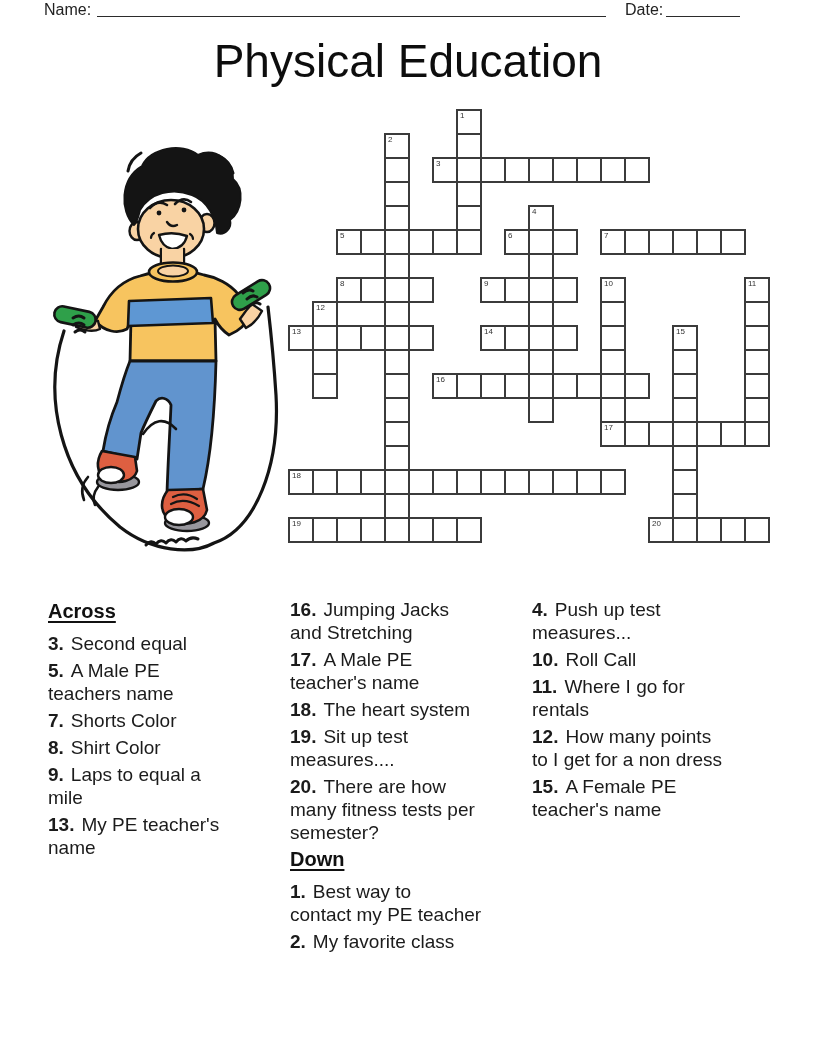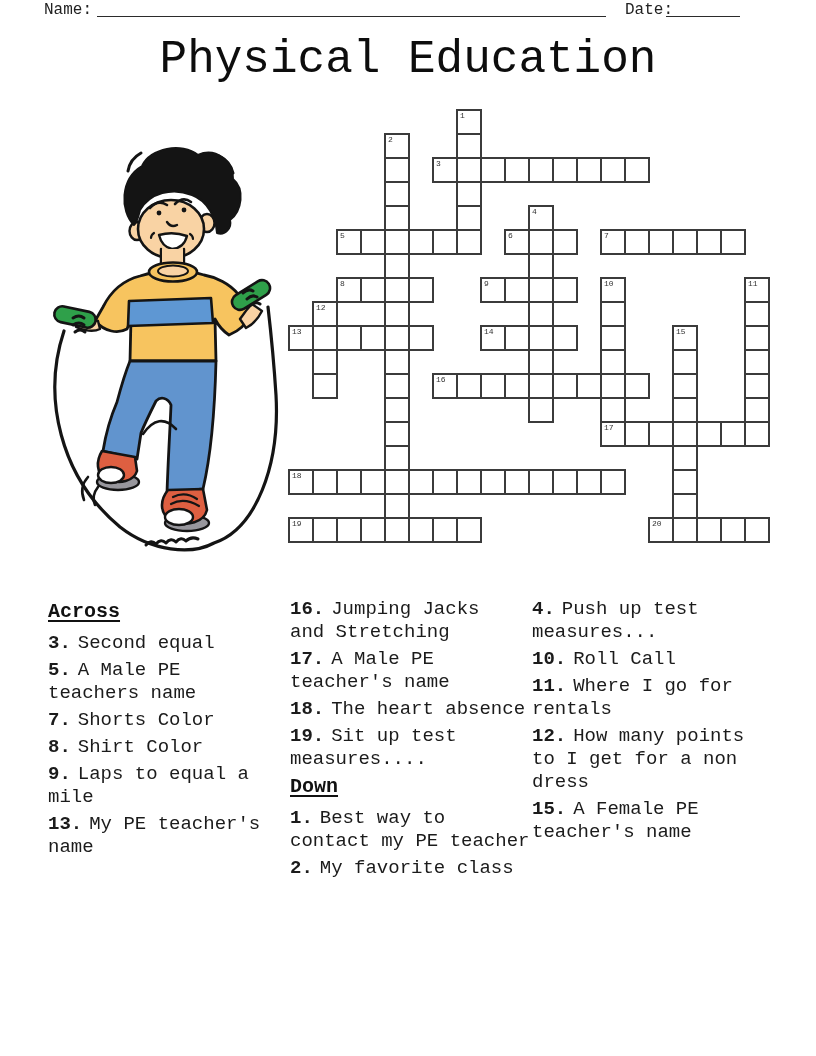--- a/index.html
+++ b/index.html
@@ -1,17 +1,17 @@
 <!DOCTYPE html>
 <html><head>
 <meta charset="utf-8">
 <style>
   html,body{margin:0;padding:0;background:#fff;}
   .page{position:relative;width:816px;height:1056px;background:#ffffff;overflow:hidden;
-        font-family:Liberation Mono, monospace;color:#1a1a1a;}
+        font-family:Liberation Sans, sans-serif;color:#1a1a1a;}
 
   
   .hdr-label{position:absolute;top:1px;font-size:16px;color:#222;}
   .name-label{left:44px;}
   .date-label{left:625px;}
   .write-line{position:absolute;top:3px;height:13px;border-bottom:1.6px solid #2b2b2b;}
   .name-line{left:97px;width:509px;}
   .date-line{left:666px;width:74px;}
 
   
@@ -288,23 +288,26 @@
       <div class="clue"><span class="clue-num">9.</span><span class="clue-text">Laps to equal a
 mile</span></div>
       <div class="clue"><span class="clue-num">13.</span><span class="clue-text">My PE teacher's
 name</span></div>
     </div>
   <div class="clue-col clue-col-2">
       <div class="clue"><span class="clue-num">16.</span><span class="clue-text">Jumping Jacks
 and Stretching</span></div>
       <div class="clue"><span class="clue-num">17.</span><span class="clue-text">A Male PE
 teacher's name</span></div>
-      <div class="clue"><span class="clue-num">18.</span><span class="clue-text">The heart absence</span></div>
+      <div class="clue"><span class="clue-num">18.</span><span class="clue-text">The heart system</span></div>
       <div class="clue"><span class="clue-num">19.</span><span class="clue-text">Sit up test
 measures....</span></div>
+      <div class="clue"><span class="clue-num">20.</span><span class="clue-text">There are how
+many fitness tests per
+semester?</span></div>
       <div class="clue-header">Down</div>
       <div class="clue"><span class="clue-num">1.</span><span class="clue-text">Best way to
 contact my PE teacher</span></div>
       <div class="clue"><span class="clue-num">2.</span><span class="clue-text">My favorite class</span></div>
     </div>
   <div class="clue-col clue-col-3">
       <div class="clue"><span class="clue-num">4.</span><span class="clue-text">Push up test
 measures...</span></div>
       <div class="clue"><span class="clue-num">10.</span><span class="clue-text">Roll Call</span></div>
       <div class="clue"><span class="clue-num">11.</span><span class="clue-text">Where I go for

